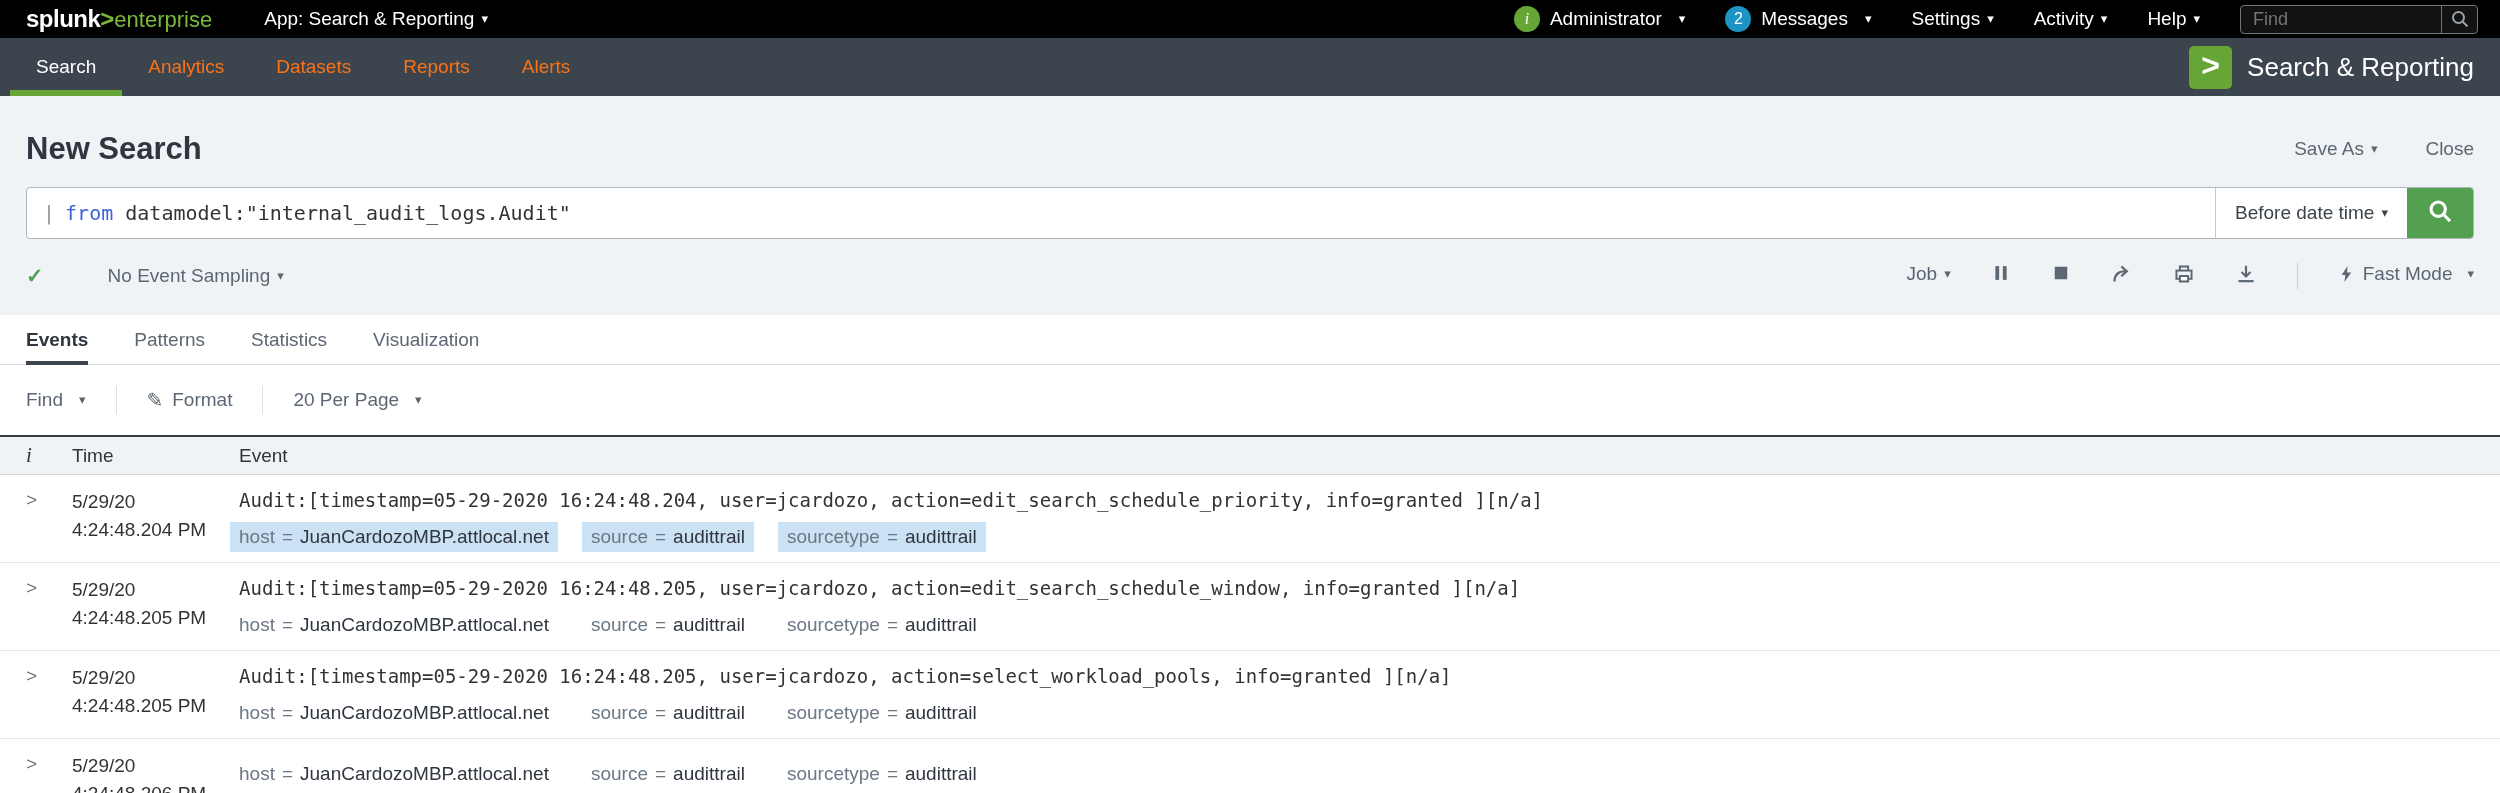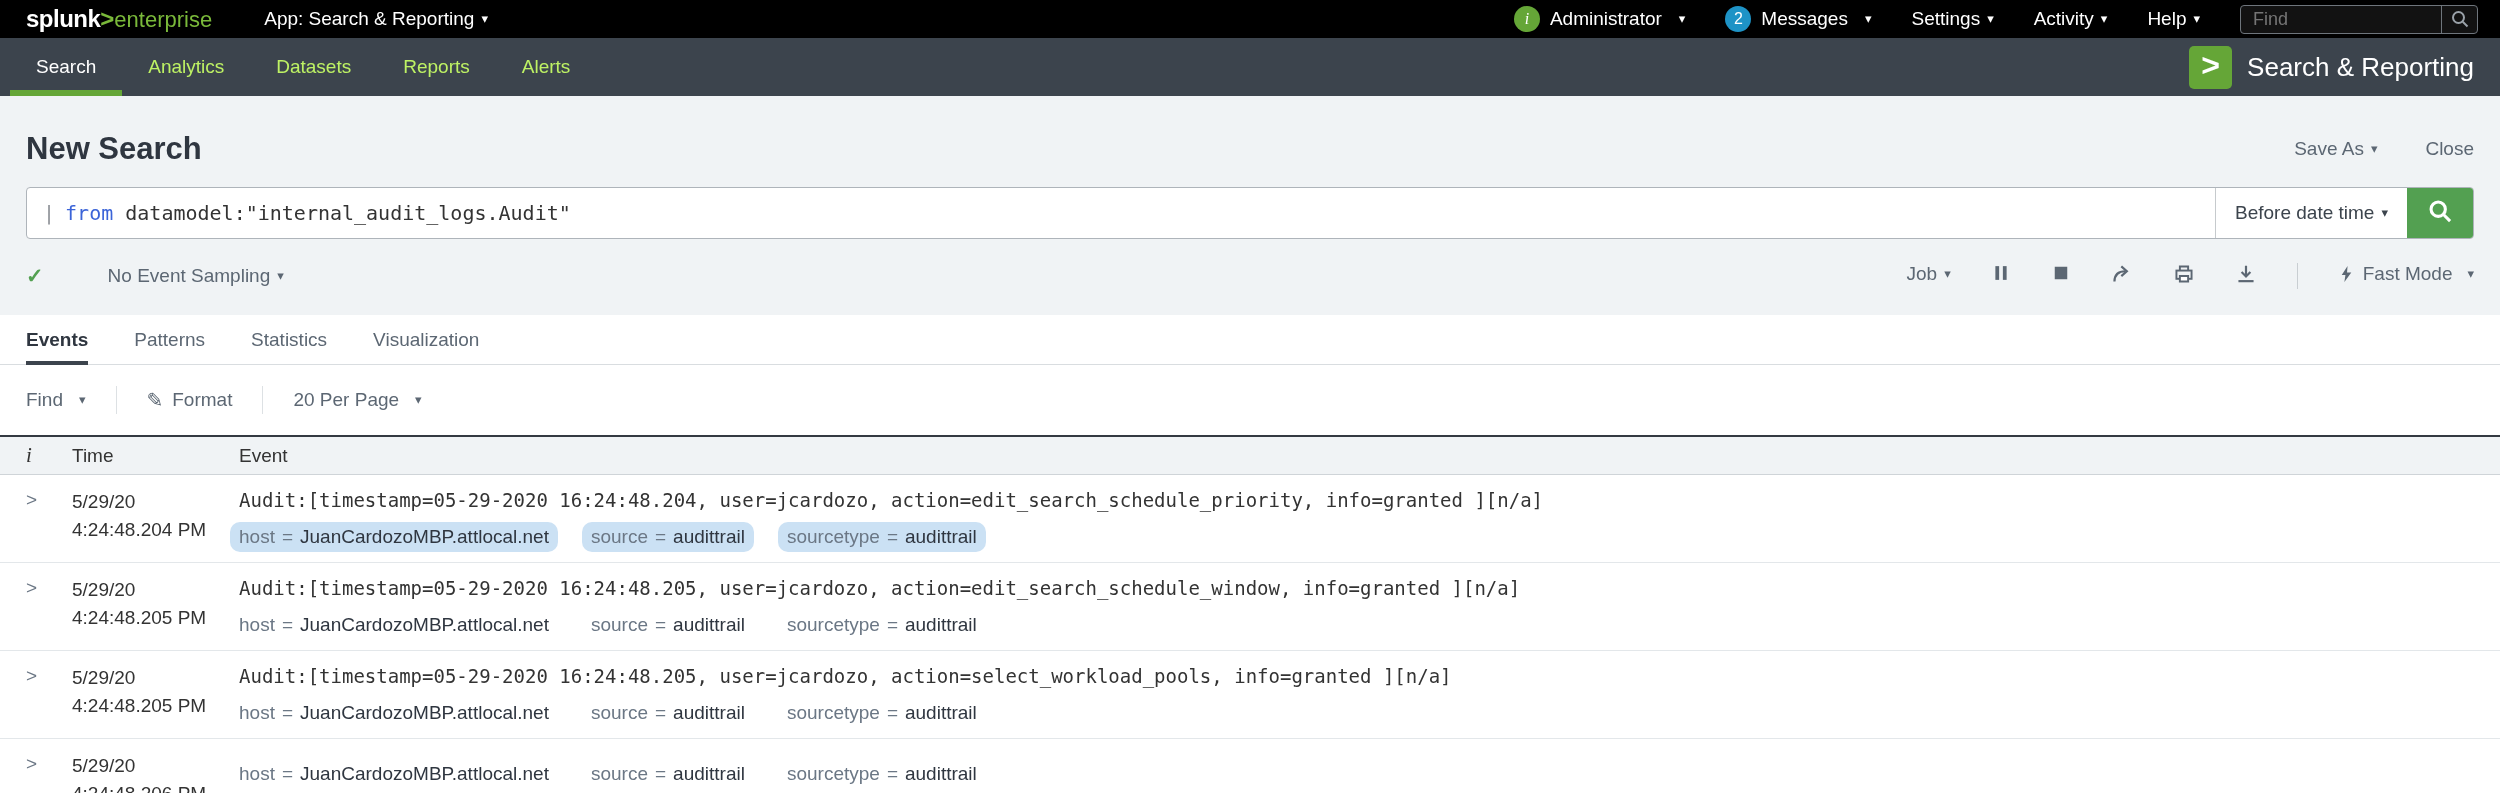--- a/index.html
+++ b/index.html
@@ -31,21 +31,21 @@
   .findbox { width:238px; height:29px; border:1px solid #6e757c; border-radius:4px;
              background:#121212; display:flex; align-items:center; margin-right:22px; }
   .findbox input { flex:1; min-width:0; background:transparent; border:none; outline:none;
                    color:#e3e6e8; font-size:18px; padding:0 12px; font-family:"Liberation Sans",sans-serif; }
   .find-icon { width:36px; height:100%; border-left:1px solid #6e757c;
                display:flex; align-items:center; justify-content:center; cursor:pointer; }
 
   
   .appnav { height:58px; background:#3c444d; display:flex; align-items:stretch; padding-left:10px; }
   .nav-item { display:flex; align-items:center; padding:0 26px; font-size:19px;
-              color:#bef264; position:relative; cursor:pointer; }
+              color:#f97316; position:relative; cursor:pointer; }
   .nav-item.active { color:#fff; }
   .nav-item.active::after { content:''; position:absolute; left:0; right:0; bottom:0;
               height:6px; background:#65a637; }
   .appnav-right { margin-left:auto; display:flex; align-items:center; gap:15px; padding-right:26px; }
   .app-badge { width:43px; height:43px; background:#65a637; border-radius:5px; color:#fff;
                font-size:32px; font-weight:bold; display:flex; align-items:center;
                justify-content:center; padding-bottom:4px; }
   .app-title { color:#fff; font-size:26px; }
 
   
@@ -107,21 +107,21 @@
   .erow { display:flex; border-bottom:1px solid #e3e7ea; background:#fff; }
   .e-i { width:72px; flex:0 0 auto; padding:14px 0 0 26px; color:#6b7785;
          font-size:19px; cursor:pointer; }
   .e-time { width:167px; flex:0 0 auto; padding-top:13px; line-height:28px;
             font-size:19px; color:#333; cursor:pointer; }
   .e-event { flex:1; padding:12px 24px 10px 0; }
   .raw { font-family:"DejaVu Sans Mono","Liberation Mono",monospace; font-size:19px;
          color:#333; line-height:27px; white-space:pre-wrap; word-break:break-all; }
   .fieldline { margin-top:8px; margin-left:-9px; display:flex; gap:24px; }
   .ftag { display:inline-flex; align-items:center; padding:4px 9px; font-size:19px;
-          border-radius:10px; cursor:pointer; }
+          border-radius:0; cursor:pointer; }
   .erow.hl .ftag { background:#cbe1f4; }
   .fname { color:#6b7785; }
   .feq { color:#6b7785; margin:0 7px; }
   .fval { color:#2f3640; }
 </style>
 </head>
 <body>
 
 <div class="topbar">
   <div class="logo">

